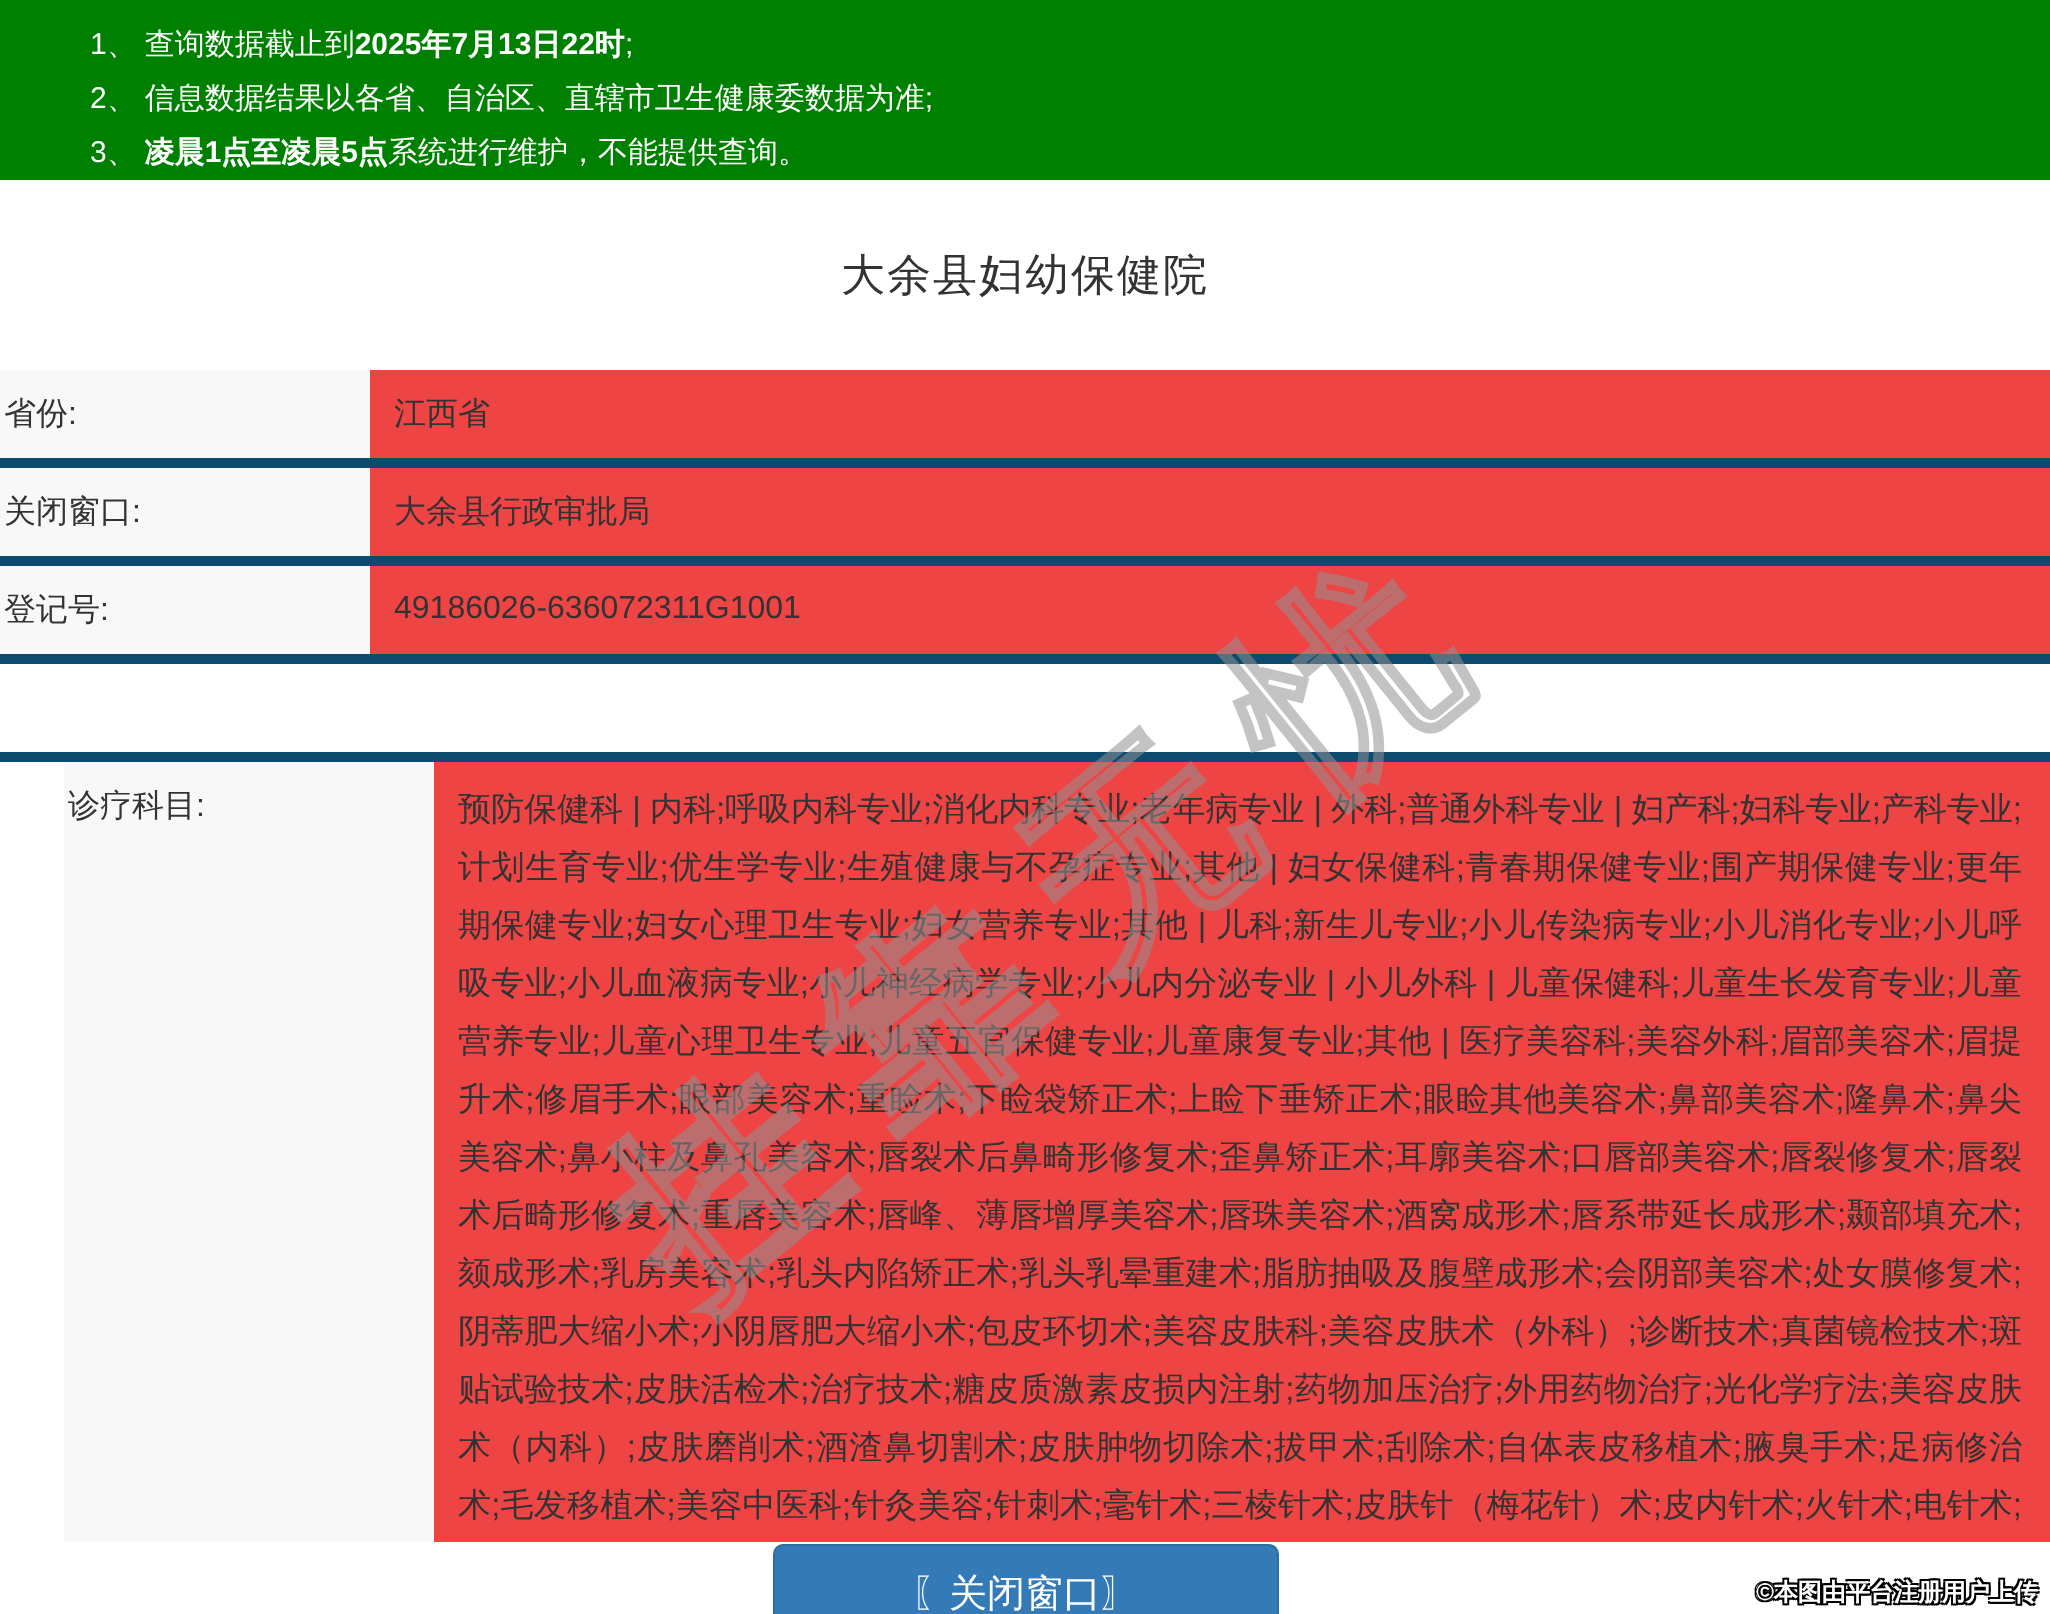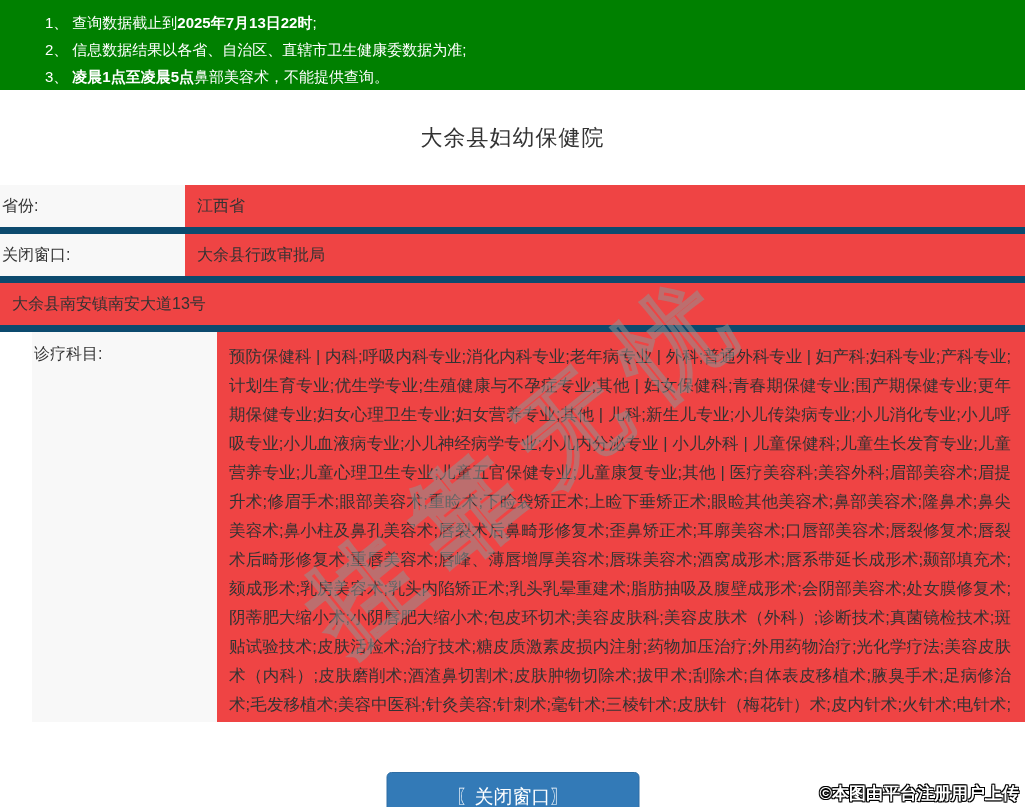--- a/index.html
+++ b/index.html
@@ -13,21 +13,21 @@
   .notice-item { line-height:27px; white-space:nowrap; }
   .notice-item .num { margin-right:4px; }
   .notice-item b { font-weight:bold; }
 
   
   .title-wrap { height:95px; display:flex; align-items:center; justify-content:center; }
   .page-title { font-size:22px; font-weight:400; color:#333; letter-spacing:1px; }
 
   
   .info-table { width:100%; }
-  .row { display:flex; border-bottom:7px solid #0c4a6e; }
+  .row { display:flex; border-bottom:5px solid #0c4a6e; }
   .row:last-child { border-bottom:none;padding-left:32px; }
   .cell-label { width:185px; min-width:185px; background:#f8f8f8; font-size:16px;
     padding:14px 4px 14px 2px; }
   .cell-value { flex:1; background:#ef4444; font-size:16px; padding:14px 14px 14px 12px; }
   .row-detail .cell-label { padding-top:12px; }
   .row-detail .cell-value { height:390px; overflow:hidden; padding-top:10px;
     font-size:16.5px; line-height:29px; text-align:justify; }
   .single { height:49px; }
   .single .cell-label, .single .cell-value { display:flex; align-items:center; padding-top:0; padding-bottom:0; }
 
@@ -38,55 +38,58 @@
     -webkit-text-stroke:2px rgba(145,145,145,0.55);
     transform:rotate(-39deg); pointer-events:none; z-index:5; }
 
   
   .close-btn { position:absolute; left:50%; transform:translateX(-50%); top:772px;
     width:253px; height:42px; background:#337ab7; border:1px solid #2e6da4;
     border-radius:5px; color:#fff; font-size:19px; text-align:center;
     padding-top:7px; cursor:pointer; z-index:10;
     font-family:"Liberation Sans","DejaVu Sans",sans-serif; }
   .copyright { position:absolute; right:6px; bottom:2px; z-index:11;
-    font-size:17px; font-weight:bold; color:#fff;
+    font-size:12px; font-weight:bold; color:#fff;
     text-shadow:-1px -1px 0 #000, 1px -1px 0 #000, -1px 1px 0 #000, 1px 1px 0 #000, 0 1px 0 #000, 0 -1px 0 #000; }
 </style>
 </head>
 <body>
 
 <div class="page">
 
   <div class="notice">
     <div class="notice-item">
       <span class="num">1、</span><span>查询数据截止到</span><b>2025年7月13日22时</b><span>;</span>
     </div>
     <div class="notice-item">
       <span class="num">2、</span><span>信息数据结果以各省、自治区、直辖市卫生健康委数据为准;</span><b></b><span></span>
     </div>
     <div class="notice-item">
-      <span class="num">3、</span><span></span><b>凌晨1点至凌晨5点</b><span>鼻部美容术，不能提供查询。</span>
+      <span class="num">3、</span><span></span><b>凌晨1点至凌晨5点</b><span>系统进行维护，不能提供查询。</span>
     </div>
   </div>
 
   <div class="title-wrap">
     <div class="page-title">大余县妇幼保健院</div>
   </div>
 
   <div class="info-table">
     <div class="row single">
       <div class="cell-label">省份:</div>
       <div class="cell-value">江西省</div>
     </div>
     <div class="row single">
       <div class="cell-label">关闭窗口:</div>
       <div class="cell-value">大余县行政审批局</div>
     </div>
     <div class="row single">
-      <div class="cell-value">大余县南安镇南安大道13号</div>
+      <div class="cell-label">登记号:</div>
+      <div class="cell-value">49186026-636072311G1001</div>
+    </div>
+    <div class="row single">
     </div>
     <div class="row row-detail">
       <div class="cell-label">诊疗科目:</div>
       <div class="cell-value">预防保健科 | 内科;呼吸内科专业;消化内科专业;老年病专业 | 外科;普通外科专业 | 妇产科;妇科专业;产科专业;计划生育专业;优生学专业;生殖健康与不孕症专业;其他 | 妇女保健科;青春期保健专业;围产期保健专业;更年期保健专业;妇女心理卫生专业;妇女营养专业;其他 | 儿科;新生儿专业;小儿传染病专业;小儿消化专业;小儿呼吸专业;小儿血液病专业;小儿神经病学专业;小儿内分泌专业 | 小儿外科 | 儿童保健科;儿童生长发育专业;儿童营养专业;儿童心理卫生专业;儿童五官保健专业;儿童康复专业;其他 | 医疗美容科;美容外科;眉部美容术;眉提升术;修眉手术;眼部美容术;重睑术;下睑袋矫正术;上睑下垂矫正术;眼睑其他美容术;鼻部美容术;隆鼻术;鼻尖美容术;鼻小柱及鼻孔美容术;唇裂术后鼻畸形修复术;歪鼻矫正术;耳廓美容术;口唇部美容术;唇裂修复术;唇裂术后畸形修复术;重唇美容术;唇峰、薄唇增厚美容术;唇珠美容术;酒窝成形术;唇系带延长成形术;颞部填充术;颏成形术;乳房美容术;乳头内陷矫正术;乳头乳晕重建术;脂肪抽吸及腹壁成形术;会阴部美容术;处女膜修复术;阴蒂肥大缩小术;小阴唇肥大缩小术;包皮环切术;美容皮肤科;美容皮肤术（外科）;诊断技术;真菌镜检技术;斑贴试验技术;皮肤活检术;治疗技术;糖皮质激素皮损内注射;药物加压治疗;外用药物治疗;光化学疗法;美容皮肤术（内科）;皮肤磨削术;酒渣鼻切割术;皮肤肿物切除术;拔甲术;刮除术;自体表皮移植术;腋臭手术;足病修治术;毛发移植术;美容中医科;针灸美容;针刺术;毫针术;三棱针术;皮肤针（梅花针）术;皮内针术;火针术;电针术;水针术;灸法;艾条灸;温针灸;拔罐疗法;刮痧疗法;耳针术;穴位埋线;中药面膜</div>
     </div>
   </div>
 
   <div class="watermark">挂靠无忧</div>
 
   <button class="close-btn">〖关闭窗口〗</button>

